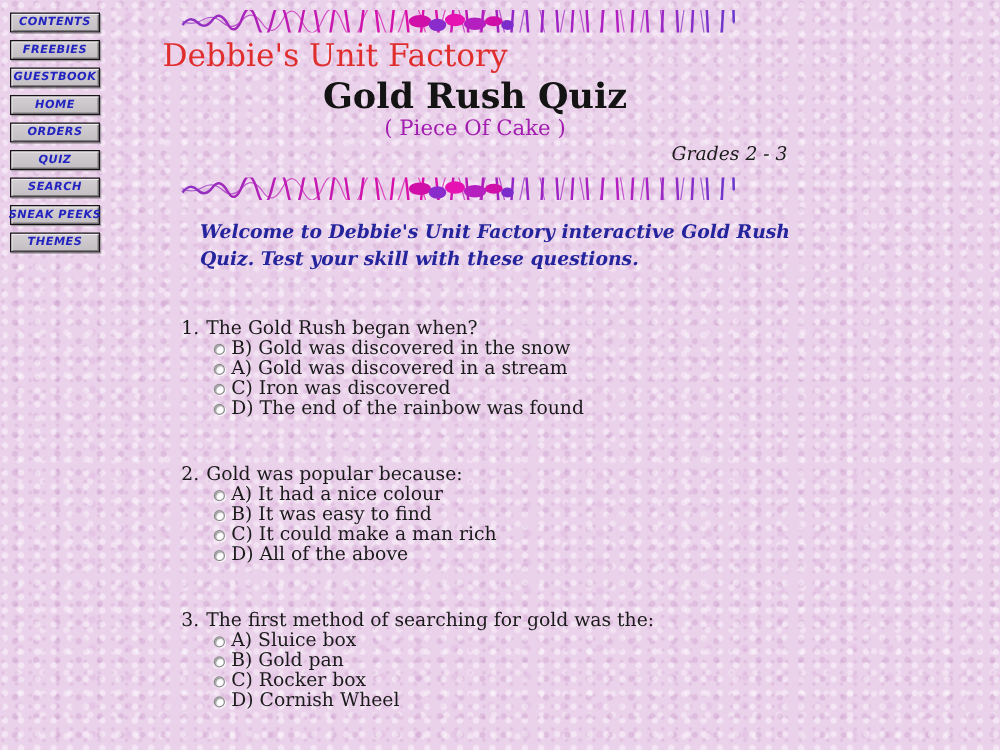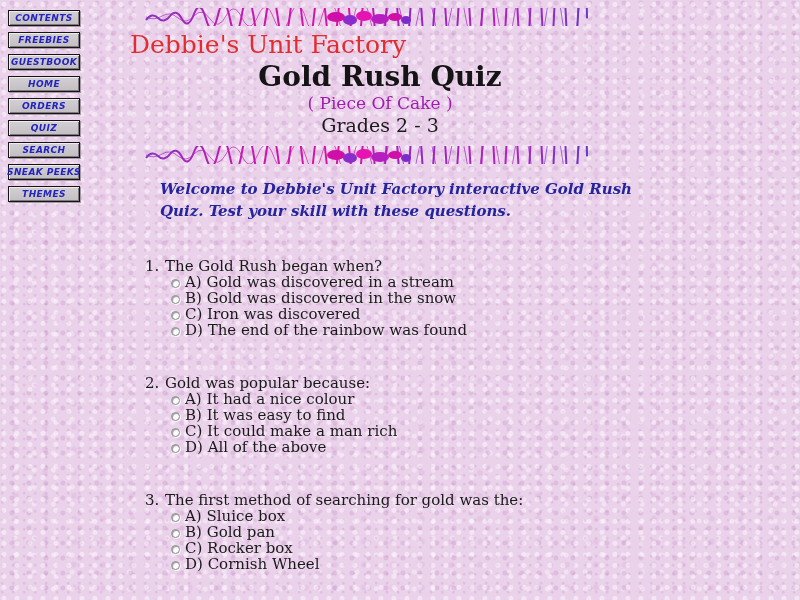--- a/index.html
+++ b/index.html
@@ -37,21 +37,21 @@
     white-space:nowrap;
   }
 
   
   .main { position:absolute; left:130px; top:0; width:500px; }
   .divider { display:block; margin:8px 0 0 14px; width:445px; height:18px; }
   .divider2 { margin-top:10px; }
   .site-title  { margin-top:4px;  text-align:left; font-size:25px; color:#e02d2d; }
   .page-title  { margin-top:1px;  text-align:center; font-size:28px; font-weight:bold; color:#141414; }
   .subtitle    { margin-top:0;    text-align:center; font-size:17px; color:#a21caf; }
-  .grades      { margin-top:1px;  text-align:center; font-size:19px; color:#1a1a1a; }
+  .grades      { margin-top:1px;  text-align:right; font-size:15px; color:#1a1a1a;font-style:italic; }
 
   .welcome {
     margin:14px 0 0 30px; width:500px;
     font:italic bold 15px/22px "DejaVu Serif", serif;
     color:#24249c;
   }
 
   
   .questions { margin:36px 0 0 15px; font-size:15px; line-height:16px; color:#1a1a1a; }
   .q { margin-bottom:37px; }
@@ -125,25 +125,25 @@
 
   <div class="questions">
 
     <div class="q">
       <div class="qline">
         <span class="qnum">1.</span>
         <span class="qtext">The Gold Rush began when?</span>
       </div>
       <div class="opt">
         <span class="radio"></span>
+        <span>B) Gold was discovered in the snow</span>
+      </div>
+      <div class="opt">
+        <span class="radio"></span>
         <span>A) Gold was discovered in a stream</span>
-      </div>
-      <div class="opt">
-        <span class="radio"></span>
-        <span>B) Gold was discovered in the snow</span>
       </div>
       <div class="opt">
         <span class="radio"></span>
         <span>C) Iron was discovered</span>
       </div>
       <div class="opt">
         <span class="radio"></span>
         <span>D) The end of the rainbow was found</span>
       </div>
     </div>

